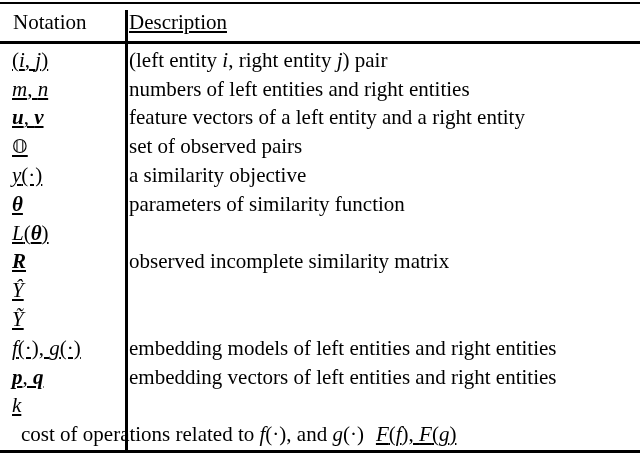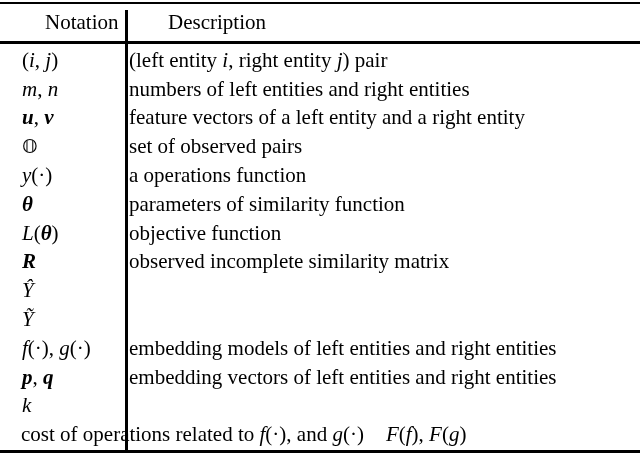--- a/index.html
+++ b/index.html
@@ -41,42 +41,43 @@
     width: 640px;
     height: 37px;
     display: flex;
     align-items: center;
   }
   .h-notation {
     width: 128px;
     padding-left: 13px;
     box-sizing: border-box;
     flex-shrink: 0;
-    margin-left: 32px;
   }
   .h-desc {
-    padding-left: 8px;
+    padding-left: 1px;
+    text-decoration: underline;
   }
   .tbody {
     position: absolute;
     top: 46px;
     left: 0;
     width: 640px;
   }
   .row {
     display: flex;
     height: 28.8px;
     align-items: center;
   }
   .cell.notation {
     width: 108px;
-    padding-left: 22px;
+    padding-left: 12px;
     box-sizing: border-box;
     flex-shrink: 0;
     white-space: nowrap;
+    text-decoration: underline;
   }
   .cell.desc {
     padding-left: 21px;
     white-space: nowrap;
   }
   
   .s-r  { font-style: normal;  font-weight: 400; }
   .s-i  { font-style: italic;  font-weight: 400; }
   .s-bi { font-style: italic;  font-weight: 700; }
   .s-bb { font-style: normal;  font-weight: 400;
@@ -109,29 +110,28 @@
       <div class="row">
         <div class="cell notation"><span class="s-bi">u</span><span class="s-r">, </span><span class="s-bi">v</span></div>
         <div class="cell desc"><span class="s-r">feature vectors of a left entity and a right entity</span></div>
       </div>
       <div class="row">
         <div class="cell notation"><span class="s-bb">𝕆</span></div>
         <div class="cell desc"><span class="s-r">set of observed pairs</span></div>
       </div>
       <div class="row">
         <div class="cell notation"><span class="s-i">y</span><span class="s-r">(·)</span></div>
-        <div class="cell desc"><span class="s-r">a operations function</span></div>
+        <div class="cell desc"><span class="s-r">a similarity objective</span></div>
       </div>
       <div class="row">
         <div class="cell notation"><span class="s-bi">θ</span></div>
         <div class="cell desc"><span class="s-r">parameters of similarity function</span></div>
       </div>
       <div class="row">
         <div class="cell notation"><span class="s-i">L</span><span class="s-r">(</span><span class="s-bi">θ</span><span class="s-r">)</span></div>
-        <div class="cell desc"><span class="s-r">objective function</span></div>
       </div>
       <div class="row">
         <div class="cell notation"><span class="s-bi">R</span></div>
         <div class="cell desc"><span class="s-r">observed incomplete similarity matrix</span></div>
       </div>
       <div class="row">
         <div class="cell notation"><span class="s-i">Ŷ</span></div>
       </div>
       <div class="row">
         <div class="cell notation"><span class="s-i">Ỹ</span></div>

